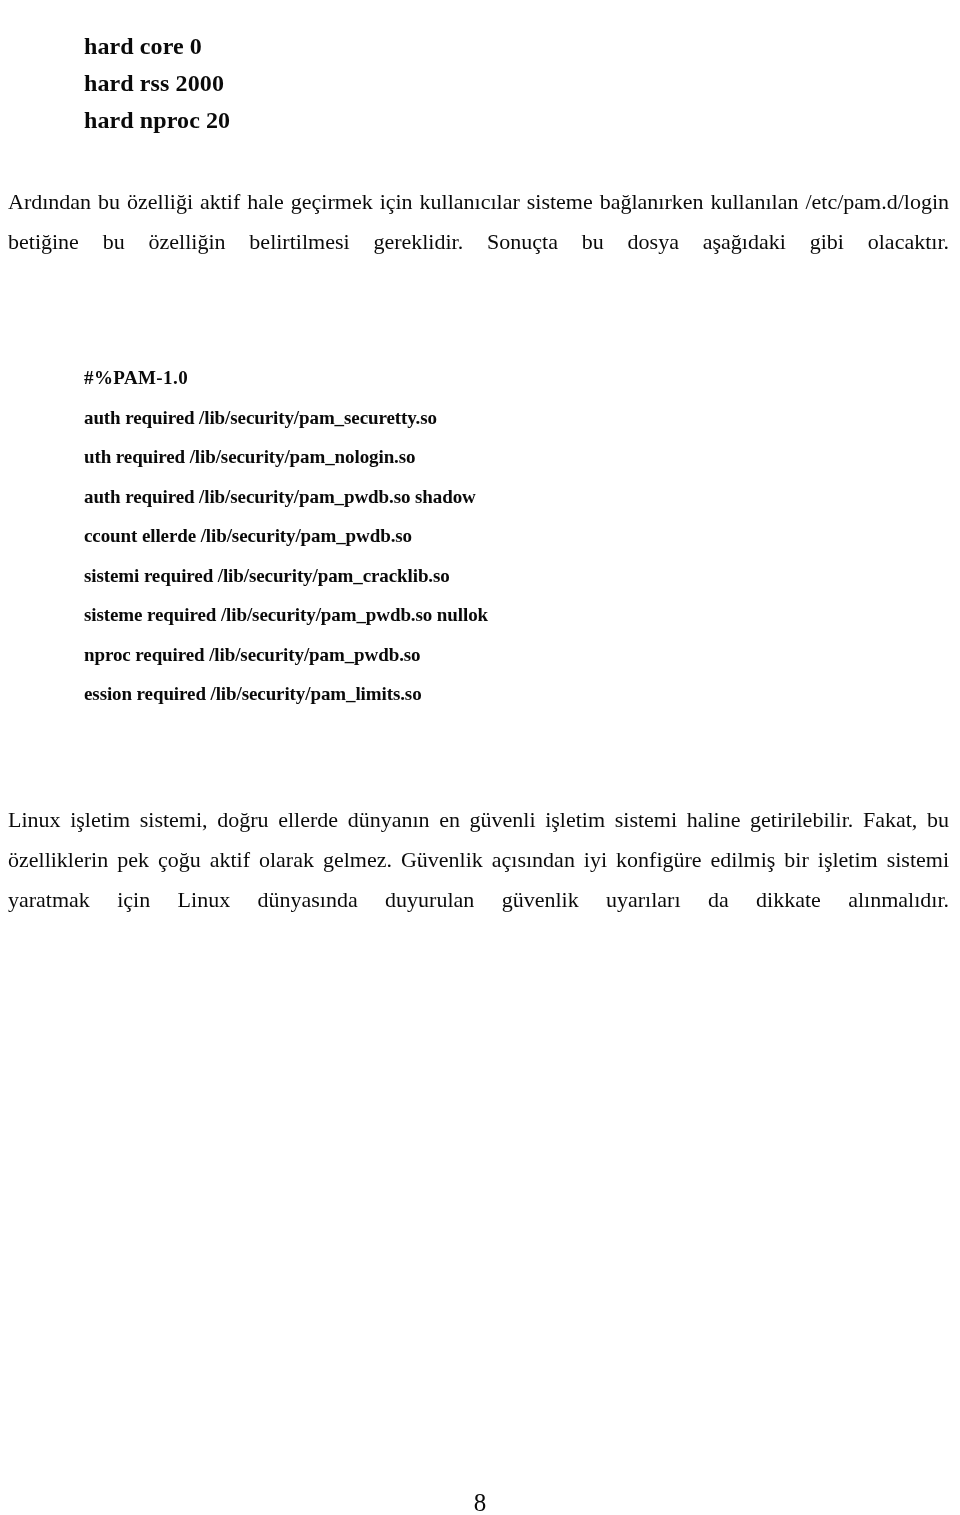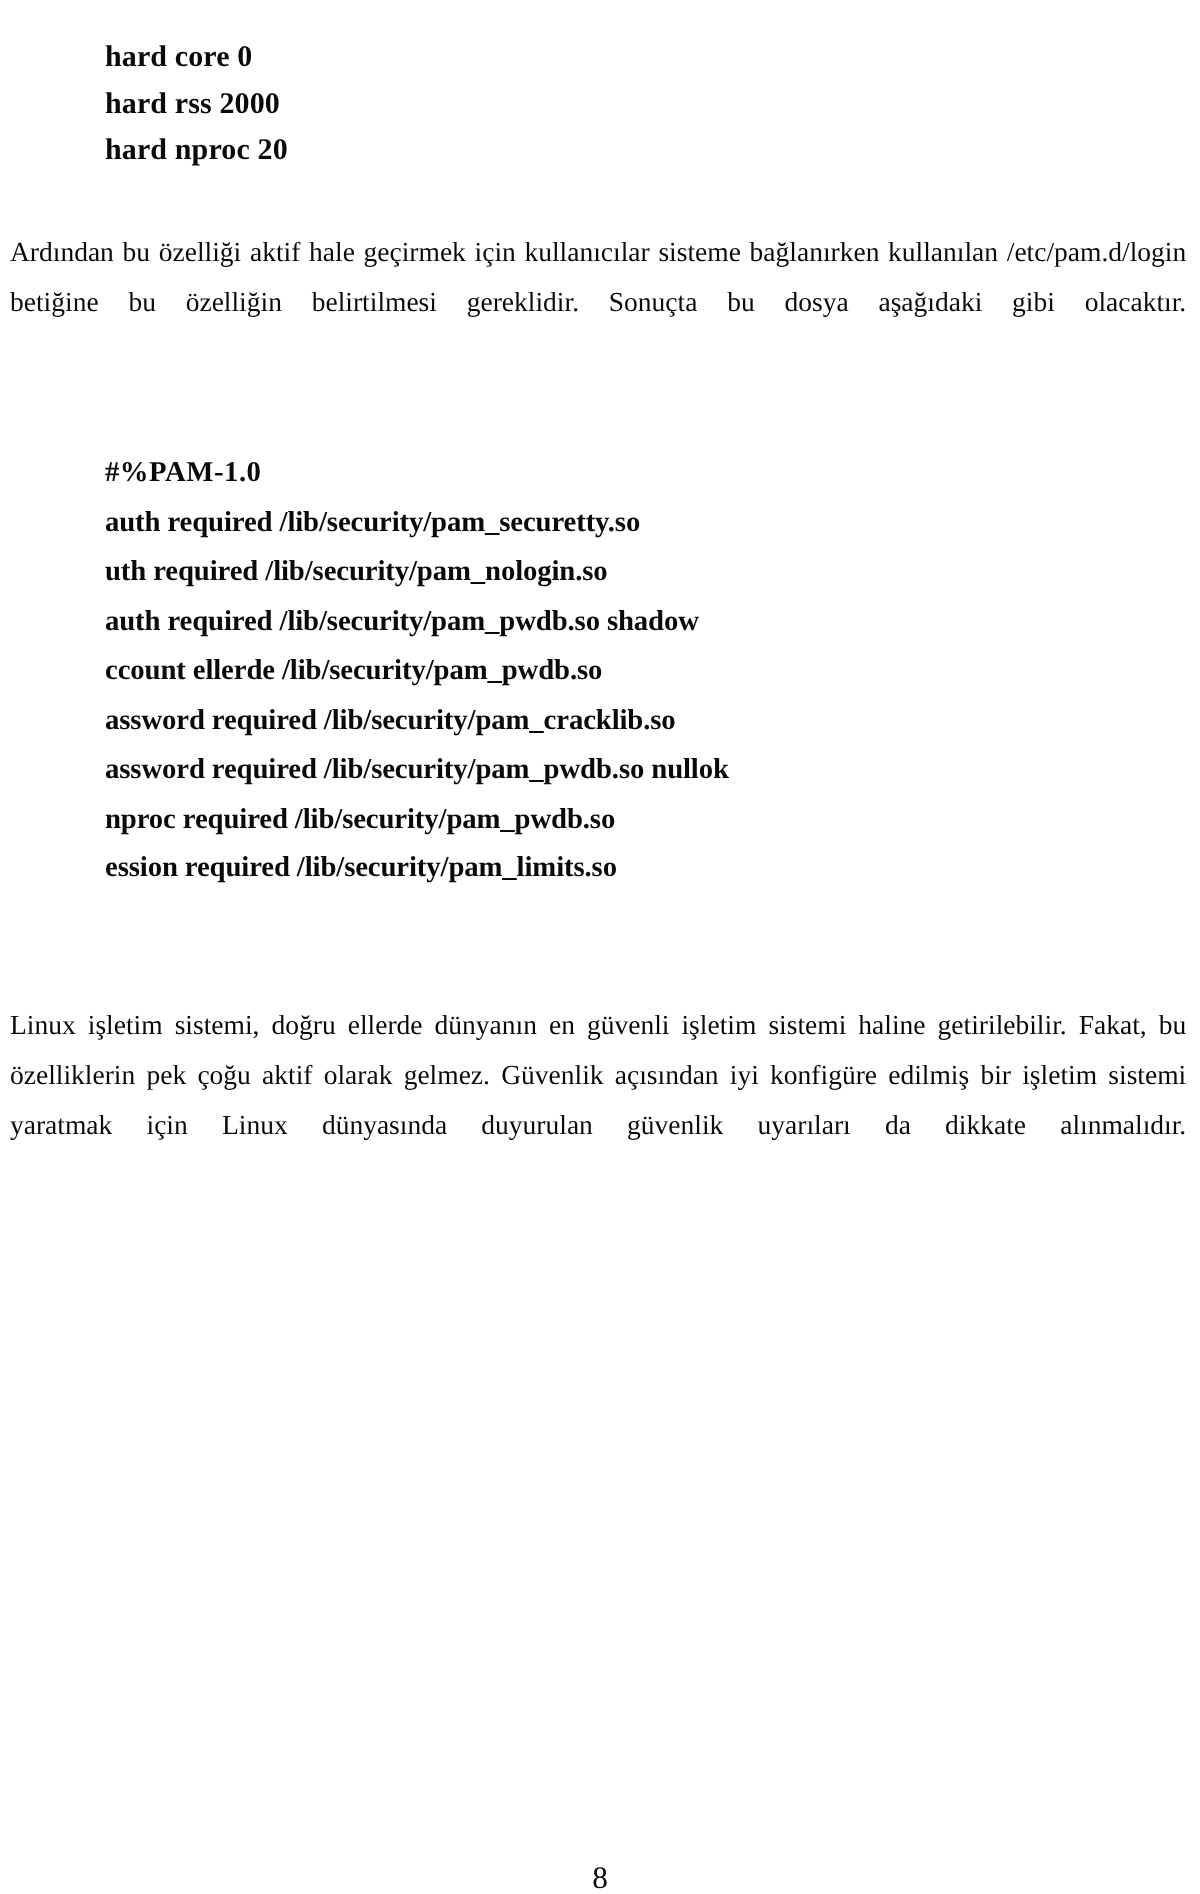--- a/index.html
+++ b/index.html
@@ -66,21 +66,21 @@
 
   
   .pam-block {
     position: absolute;
     left: 84px;
     top: 334px;
     width: 640px;
   }
   .pam-line {
     font-weight: bold;
-    font-size: 23px;
+    font-size: 19px;
     line-height: 39.5px;
     white-space: pre;
     letter-spacing: -0.1px;
   }
   .pam-line.header {
     letter-spacing: 0.4px;
   }
 
   
   .page-number {
@@ -105,22 +105,22 @@
   </div>
 
   <div class="body-para" id="para-intro">Ardından bu özelliği aktif hale geçirmek için kullanıcılar sisteme bağlanırken kullanılan /etc/pam.d/login betiğine bu özelliğin belirtilmesi gereklidir. Sonuçta bu dosya aşağıdaki gibi olacaktır.</div>
 
   <div class="pam-block">
     <div class="pam-line header">#%PAM-1.0</div>
     <div class="pam-line">auth required /lib/security/pam_securetty.so</div>
     <div class="pam-line">uth required /lib/security/pam_nologin.so</div>
     <div class="pam-line">auth required /lib/security/pam_pwdb.so shadow</div>
     <div class="pam-line">ccount ellerde /lib/security/pam_pwdb.so</div>
-    <div class="pam-line">assword required /lib/security/pam_cracklib.so</div>
-    <div class="pam-line">assword required /lib/security/pam_pwdb.so nullok</div>
+    <div class="pam-line">sistemi required /lib/security/pam_cracklib.so</div>
+    <div class="pam-line">sisteme required /lib/security/pam_pwdb.so nullok</div>
     <div class="pam-line">nproc required /lib/security/pam_pwdb.so</div>
     <div class="pam-line">ession required /lib/security/pam_limits.so</div>
   </div>
 
   <div class="body-para" id="para-outro">Linux işletim sistemi, doğru ellerde dünyanın en güvenli işletim sistemi haline getirilebilir. Fakat, bu özelliklerin pek çoğu aktif olarak gelmez. Güvenlik açısından iyi konfigüre edilmiş bir işletim sistemi yaratmak için Linux dünyasında duyurulan güvenlik uyarıları da dikkate alınmalıdır.</div>
 
   <div class="page-number">8</div>
 
 </div>
 

